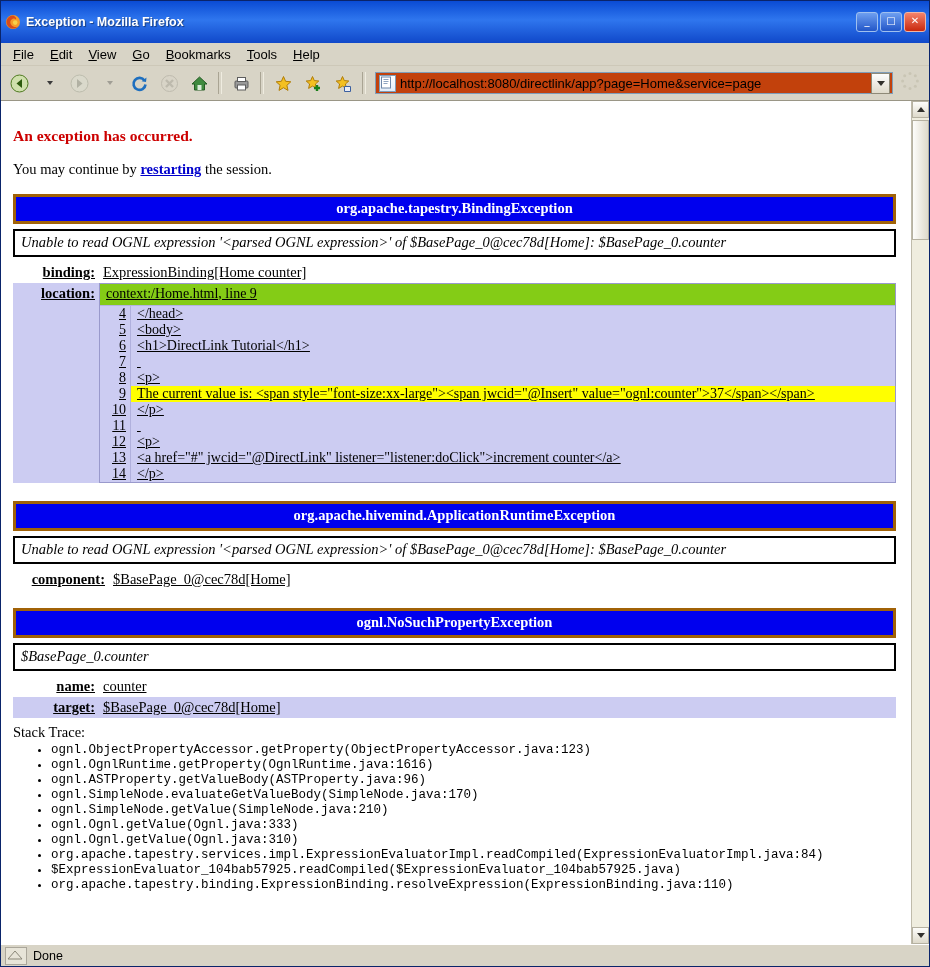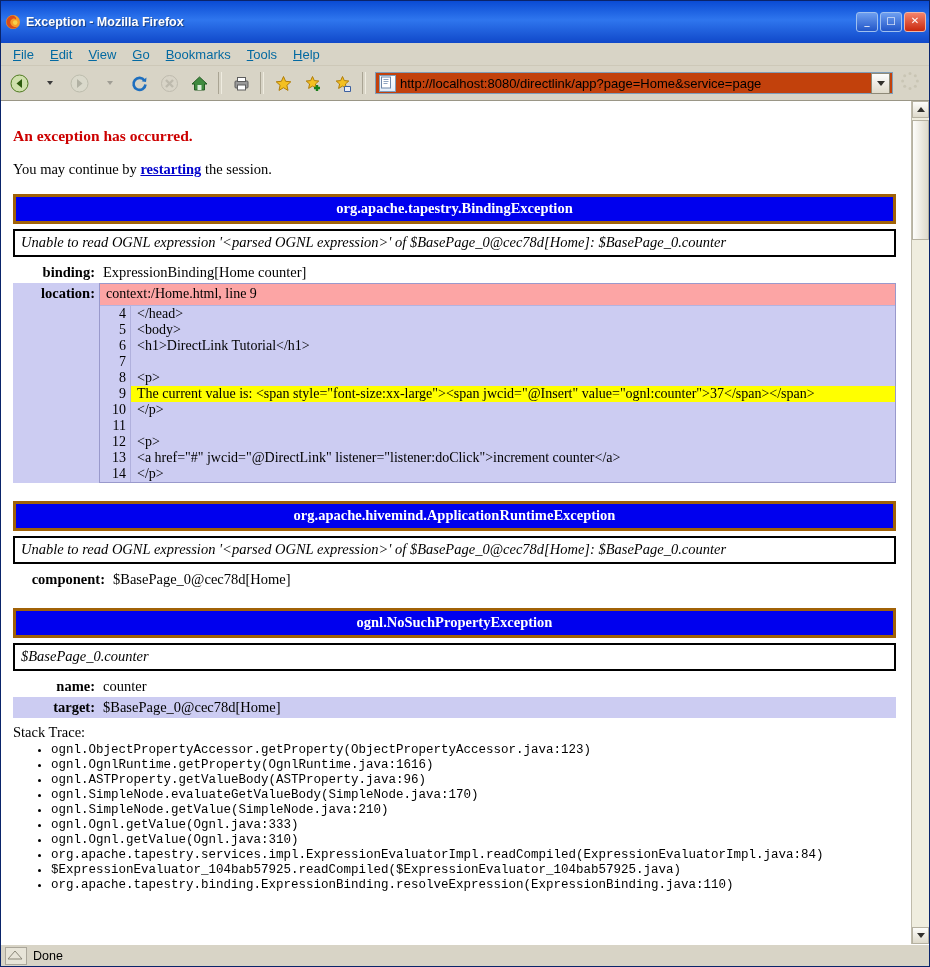--- a/index.html
+++ b/index.html
@@ -82,21 +82,21 @@
     display: flex;
     align-items: center;
     padding: 0 4px;
     box-sizing: border-box;
     border-bottom: 1px solid #cdc8b8;
     flex: none;
   }
   .menu-item {
     padding: 2px 8px;
     font-size: 13px;
-    color: #0369a1;
+    color: #000000;
     cursor: default;
   }
   .menu-item u { text-decoration: underline; }
 
   
   .toolbar {
     height: 34px;
     background: #d8d4c6;
     display: flex;
     align-items: center;
@@ -288,38 +288,39 @@
   }
   table.props {
     border-collapse: collapse;
     width: 883px;
     margin-top: 5px;
     font-size: 14.5px;
   }
   table.props td {
     padding: 2px 4px;
     vertical-align: top;
+    text-decoration: underline;
   }
   td.pname {
     text-align: right;
     font-weight: bold;
     width: 78px;
     white-space: nowrap;
     padding-right: 6px;
   }
   tr.alt { background: #ccccf2; }
   .code-box {
     border: 1px solid #9999cc;
     background: #ccccf2;
     box-sizing: border-box;
   }
   .code-head {
     padding: 2px 4px 3px 6px;
     font-size: 14px;
-    background: #fca5a5;
+    background: #84cc16;
     border-bottom: 1px solid #b3b3e0;
   }
   table.code {
     border-collapse: collapse;
     width: 100%;
     font-family: "Liberation Serif", serif;
     font-size: 14px;
     background: #ccccf2;
   }
   table.code td.ln {

